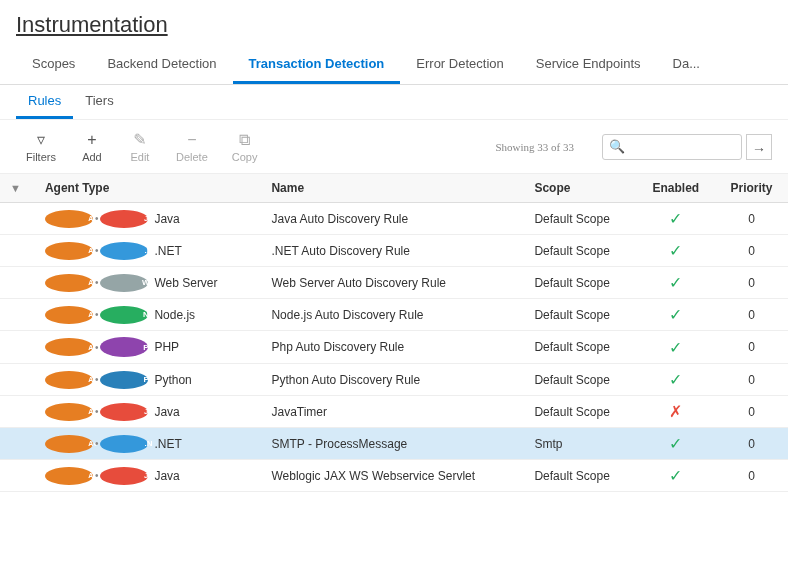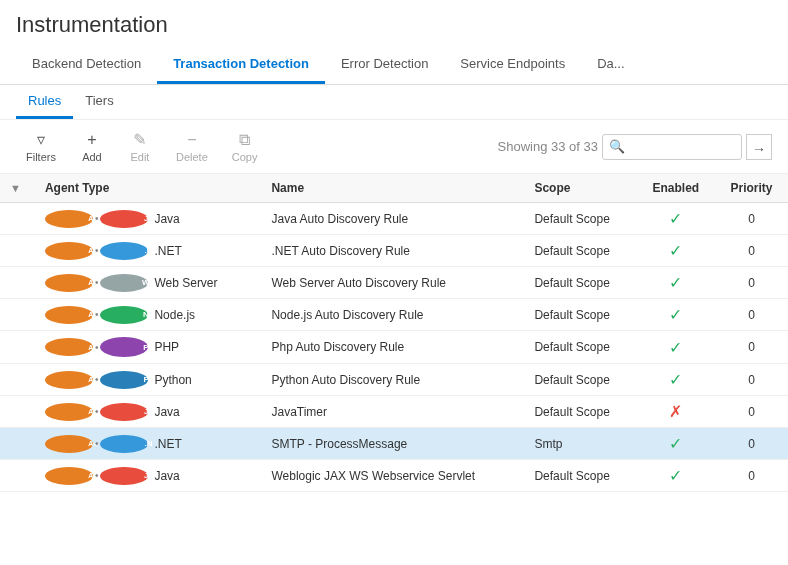--- a/index.html
+++ b/index.html
@@ -1,18 +1,18 @@
 <!DOCTYPE html>
 <html><head>
   <meta charset="utf-8">
   <style>
     * { box-sizing: border-box; margin: 0; padding: 0; }
     body { font-family: Arial, sans-serif; font-size: 13px; color: #333; background: #fff; width: 788px; height: 565px; overflow: hidden; }
 
-    .page-title { font-size: 22px; font-weight: normal; color: #333; padding: 12px 16px 8px; }
+    .page-title { font-size: 22px; font-weight: normal; color: #333; padding: 12px 16px 8px; text-decoration: underline; }
 
     
     .main-tabs { display: flex; border-bottom: 1px solid #ddd; padding: 0 16px; background: #fff; }
     .main-tab {
       padding: 10px 16px;
       cursor: pointer;
       font-size: 13px;
       color: #555;
       border-bottom: 3px solid transparent;
       white-space: nowrap;
@@ -82,21 +82,21 @@
       border: 1px solid #ccc;
       background: #fff;
       cursor: pointer;
       display: flex;
       align-items: center;
       justify-content: center;
       font-size: 14px;
       color: #555;
     }
 
-    .showing-text { font-size: 13px; color: #888; margin-right: 0; align-self: center; }
+    .showing-text { font-size: 11px; color: #888; margin-right: 24px; align-self: center; font-family: Liberation Serif, serif; }
 
     
     .table-container { overflow-y: auto; height: calc(565px - 195px); }
     table { width: 100%; border-collapse: collapse; }
     thead th {
       background: #f8f8f8;
       border-bottom: 1px solid #ddd;
       padding: 7px 10px;
       text-align: left;
       font-weight: bold;
@@ -123,20 +123,21 @@
 
     .check-green { color: #27ae60; font-size: 16px; }
     .cross-red { color: #e74c3c; font-size: 16px; }
   </style>
 </head>
 <body>
 
 <div class="page-title">Instrumentation</div>
 
 <div class="main-tabs">
+  <div class="main-tab">Scopes</div>
   <div class="main-tab">Backend Detection</div>
   <div class="main-tab active">Transaction Detection</div>
   <div class="main-tab">Error Detection</div>
   <div class="main-tab">Service Endpoints</div>
   <div class="main-tab">Da...</div>
 </div>
 
 <div class="sub-tabs">
   <div class="sub-tab active">Rules</div>
   <div class="sub-tab">Tiers</div>

